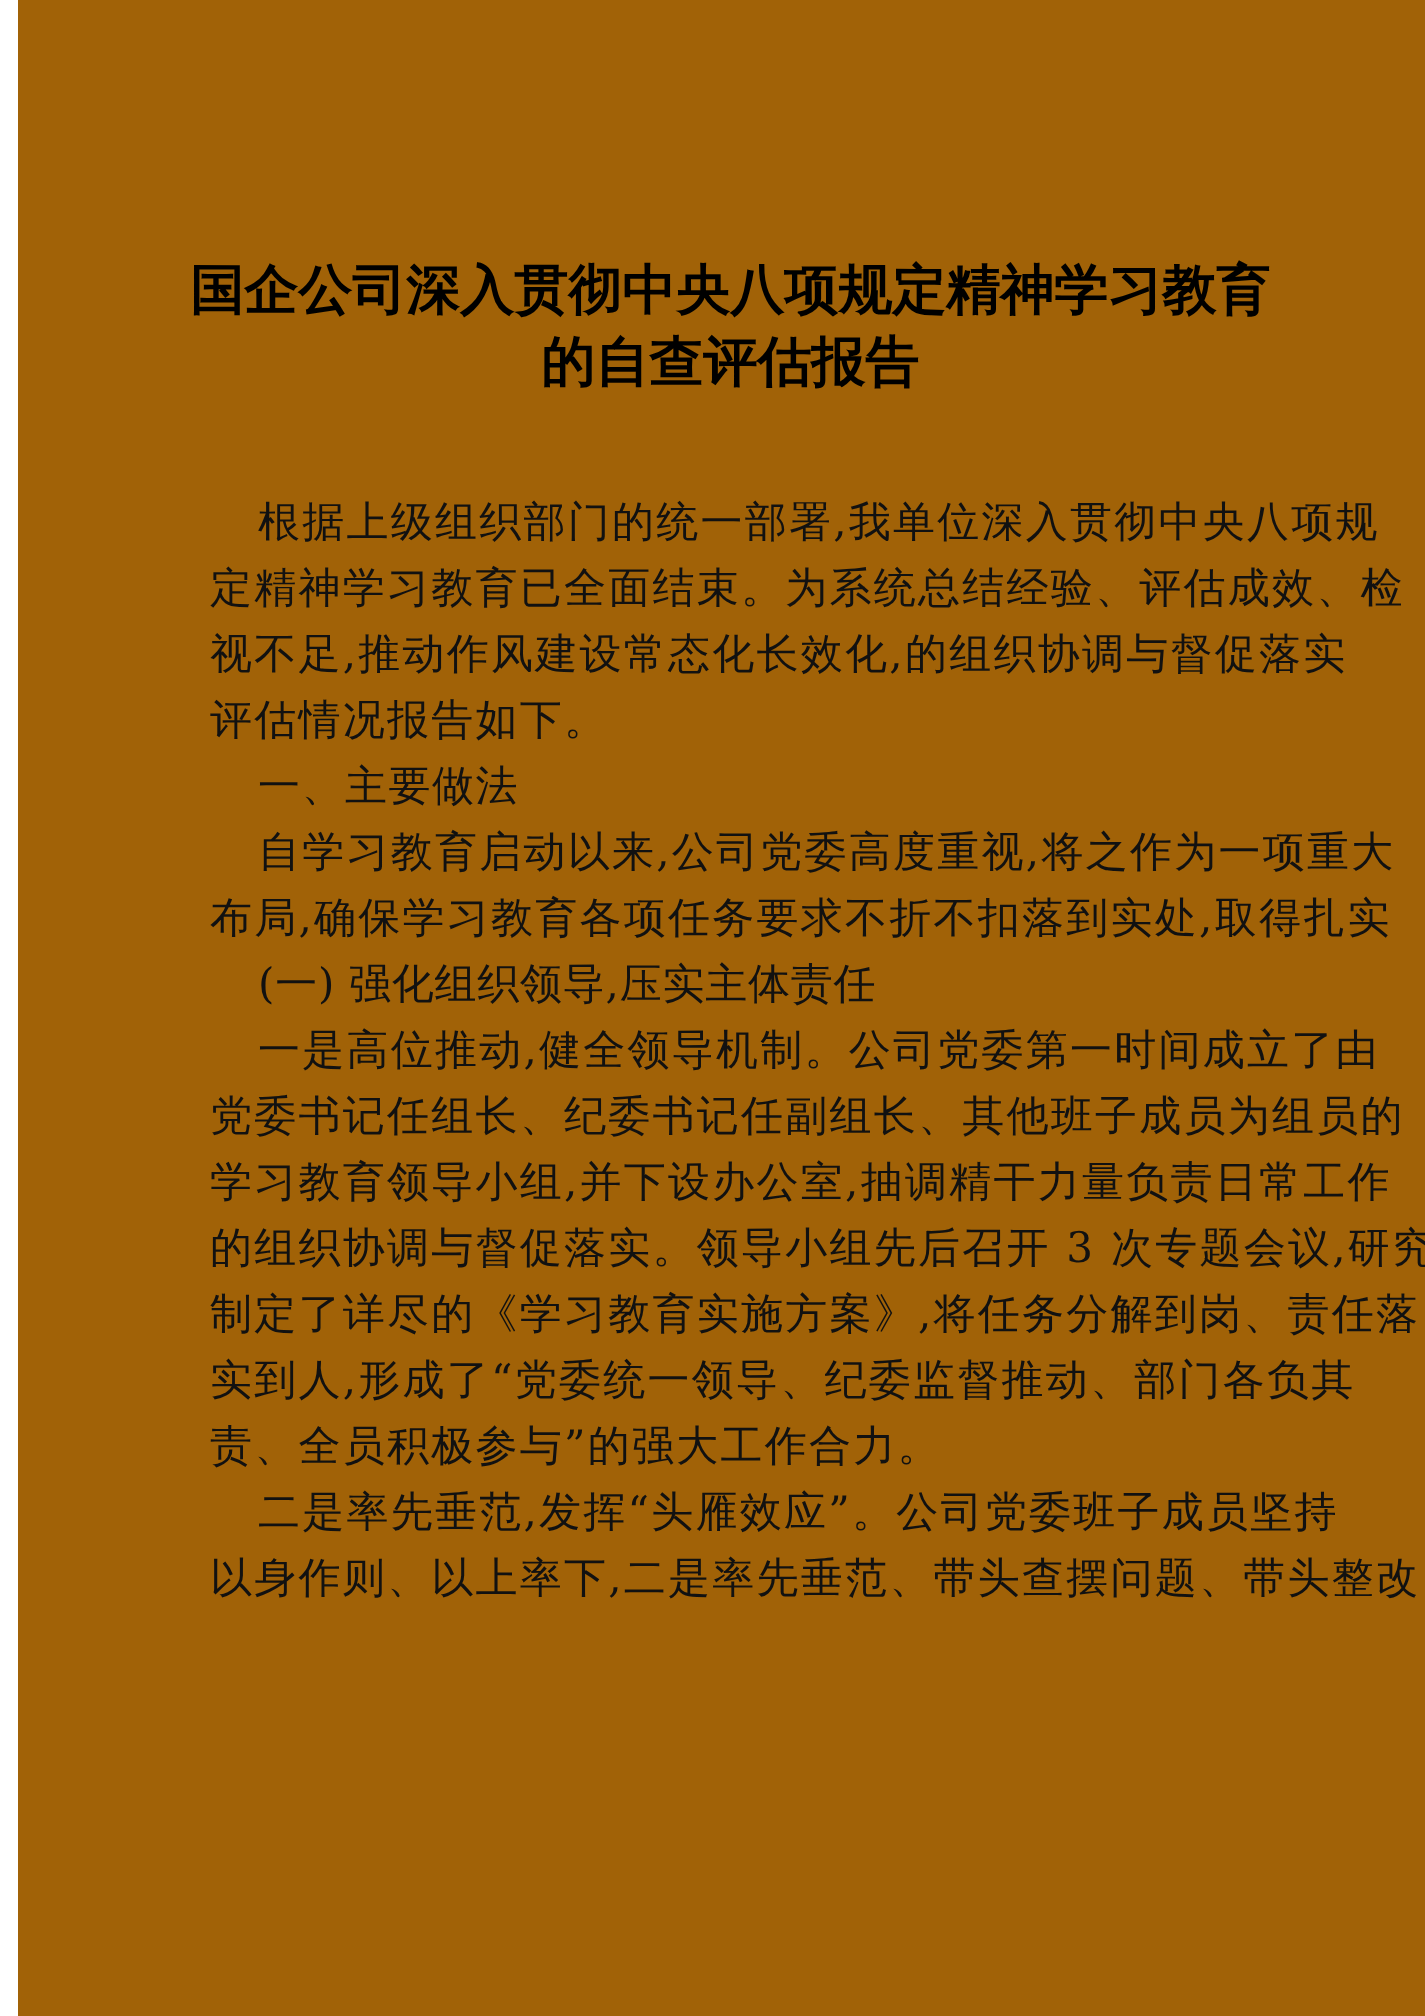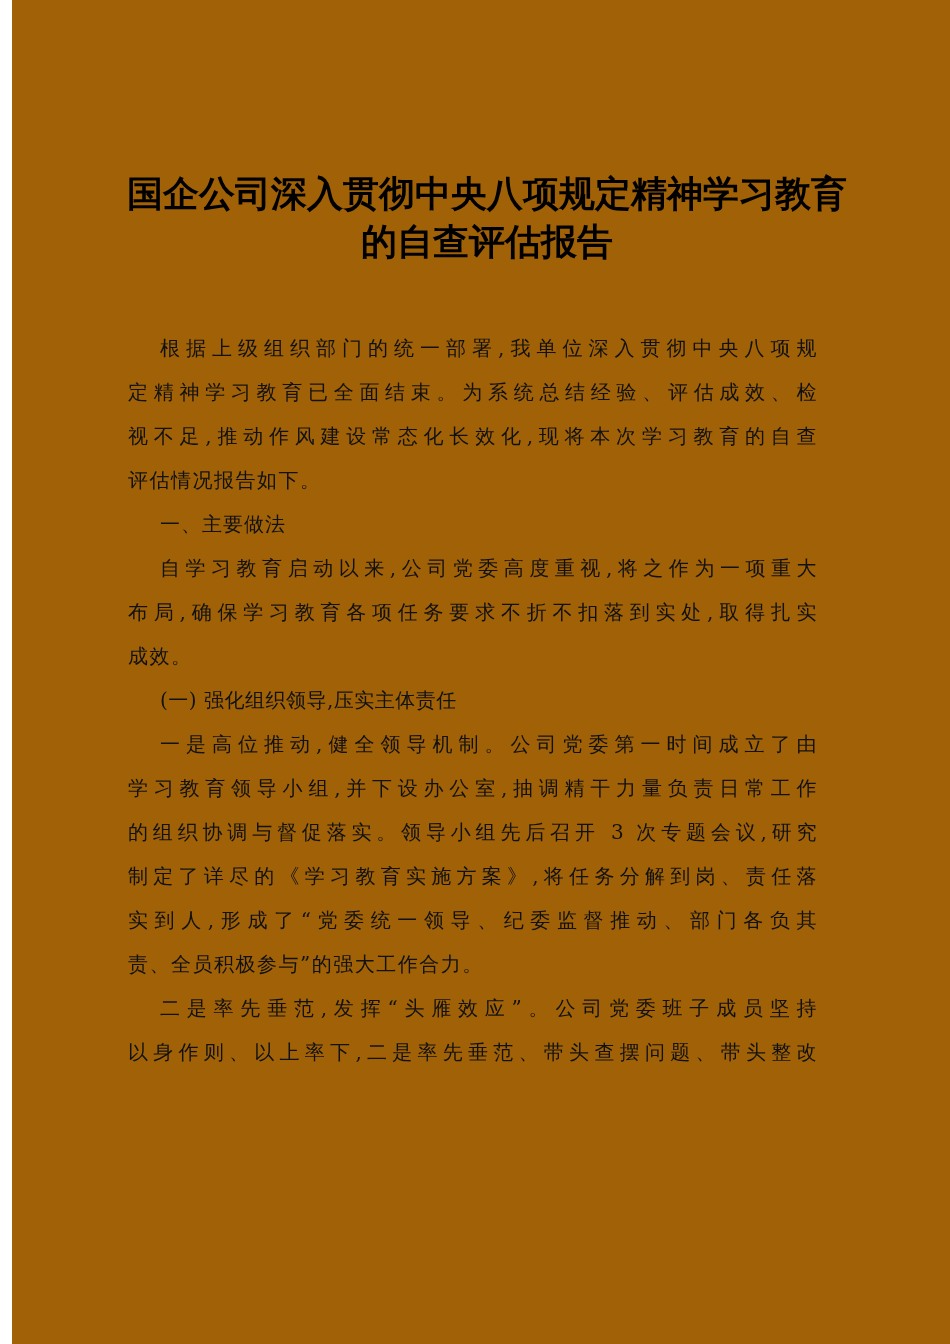--- a/index.html
+++ b/index.html
@@ -35,24 +35,24 @@
       line-height: 48px;
       letter-spacing: 0px;
       color: #000000;
     }
     .title .tline {
       display: block;
       white-space: nowrap;
     }
     .body {
       position: absolute;
-      left: 116px;
+      left: 128px;
       width: 690px;
       top: 326px;
-      font-size: 20px;
+      font-size: 28px;
       line-height: 44px;
       color: #111111;
     }
     .line {
       display: block;
       white-space: nowrap;
       height: 44px;
       text-align: justify;
       text-align-last: justify;
       letter-spacing: 1.5px;
@@ -82,36 +82,36 @@
   <div class="title">
     <span class="tline">国企公司深入贯彻中央八项规定精神学习教育</span>
     <span class="tline">的自查评估报告</span>
   </div>
 
   <div class="body">
 
     <div>
       <span class="line indent">根据上级组织部门的统一部署,我单位深入贯彻中央八项规</span>
       <span class="line">定精神学习教育已全面结束。为系统总结经验、评估成效、检</span>
-      <span class="line">视不足,推动作风建设常态化长效化,现将本次学习教育的自查</span>
+      <span class="line">视不足,推动作风建设常态化长效化,的组织协调与督促落实</span>
       <span class="line last">评估情况报告如下。</span>
     </div>
 
     <span class="line indent heading">一、主要做法</span>
 
     <div>
       <span class="line indent">自学习教育启动以来,公司党委高度重视,将之作为一项重大</span>
       <span class="line">布局,确保学习教育各项任务要求不折不扣落到实处,取得扎实</span>
-      <span class="line last">成效。</span>
     </div>
 
     <span class="line indent subheading">(一) 强化组织领导,压实主体责任</span>
 
     <div>
       <span class="line indent">一是高位推动,健全领导机制。公司党委第一时间成立了由</span>
+      <span class="line">党委书记任组长、纪委书记任副组长、其他班子成员为组员的</span>
       <span class="line">学习教育领导小组,并下设办公室,抽调精干力量负责日常工作</span>
       <span class="line">的组织协调与督促落实。领导小组先后召开 3 次专题会议,研究</span>
       <span class="line">制定了详尽的《学习教育实施方案》,将任务分解到岗、责任落</span>
       <span class="line">实到人,形成了“党委统一领导、纪委监督推动、部门各负其</span>
       <span class="line last">责、全员积极参与”的强大工作合力。</span>
     </div>
 
     <div>
       <span class="line indent">二是率先垂范,发挥“头雁效应”。公司党委班子成员坚持</span>
       <span class="line">以身作则、以上率下,二是率先垂范、带头查摆问题、带头整改</span>

